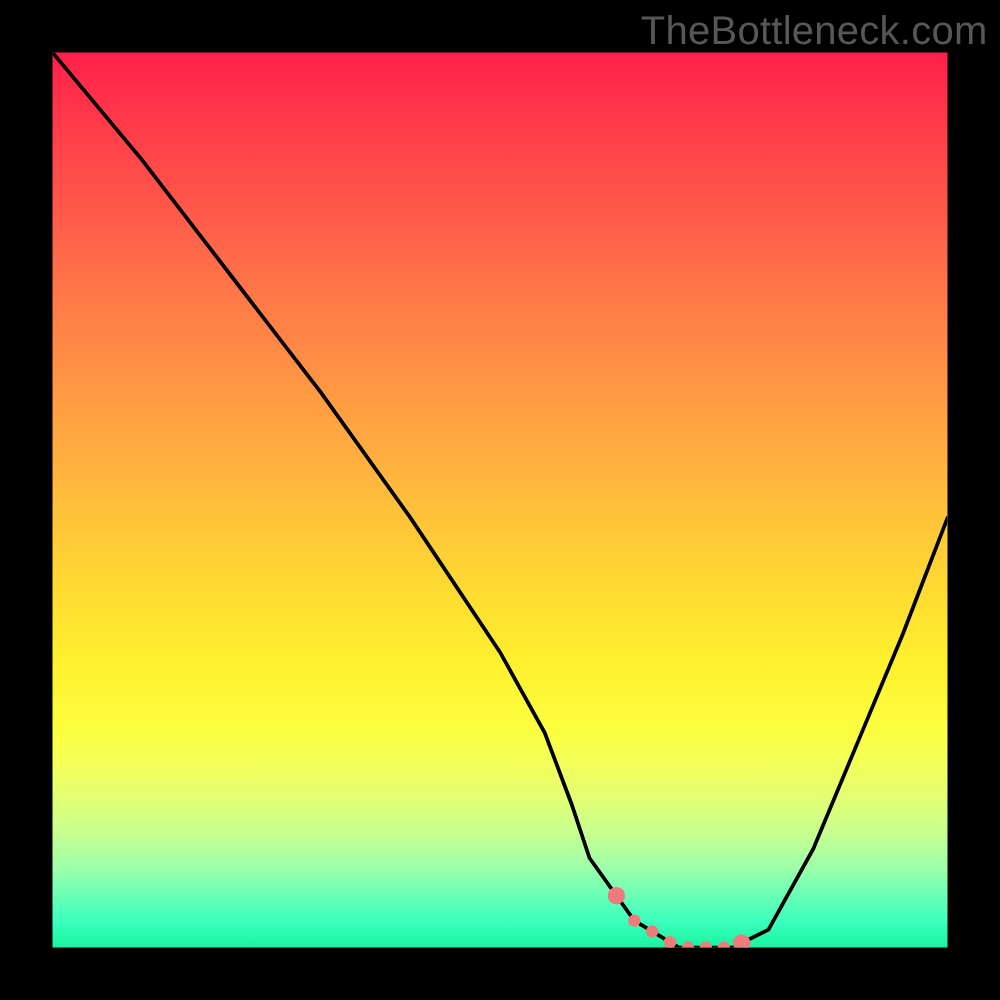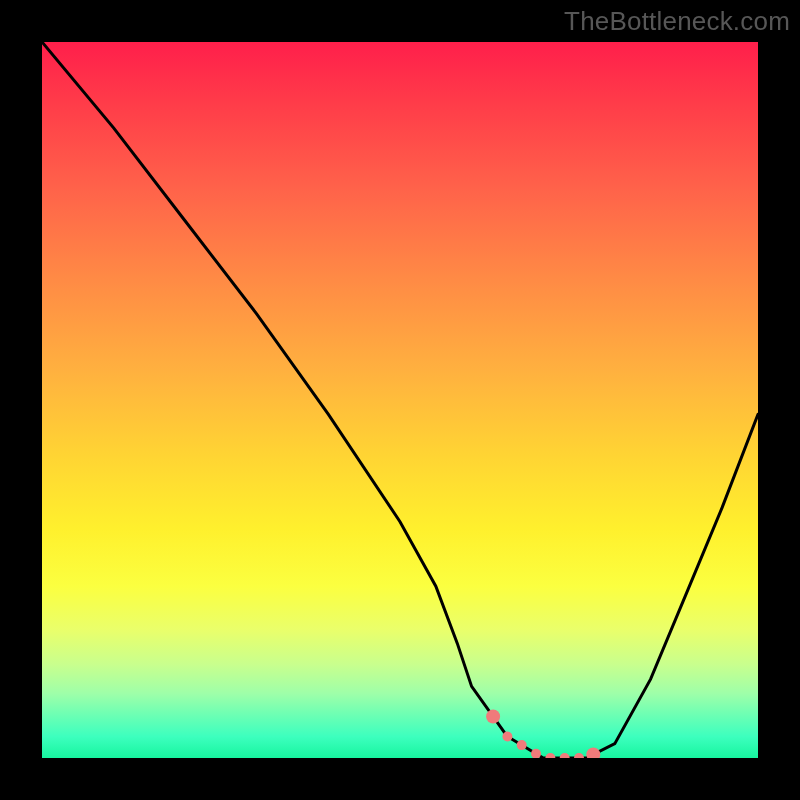--- a/index.html
+++ b/index.html
@@ -14,21 +14,21 @@
     position: relative;
     width: 800px;
     height: 800px;
     background: #000;
   }
   .watermark {
     position: absolute;
     top: 6px;
     right: 10px;
     font-family: Arial, Helvetica, sans-serif;
-    font-size: 26px;
+    font-size: 32px;
     font-weight: 500;
     color: #575757;
     letter-spacing: 0.2px;
     z-index: 3;
   }
   .plot-area {
     position: absolute;
     left: 42px;
     top: 42px;
     width: 716px;

